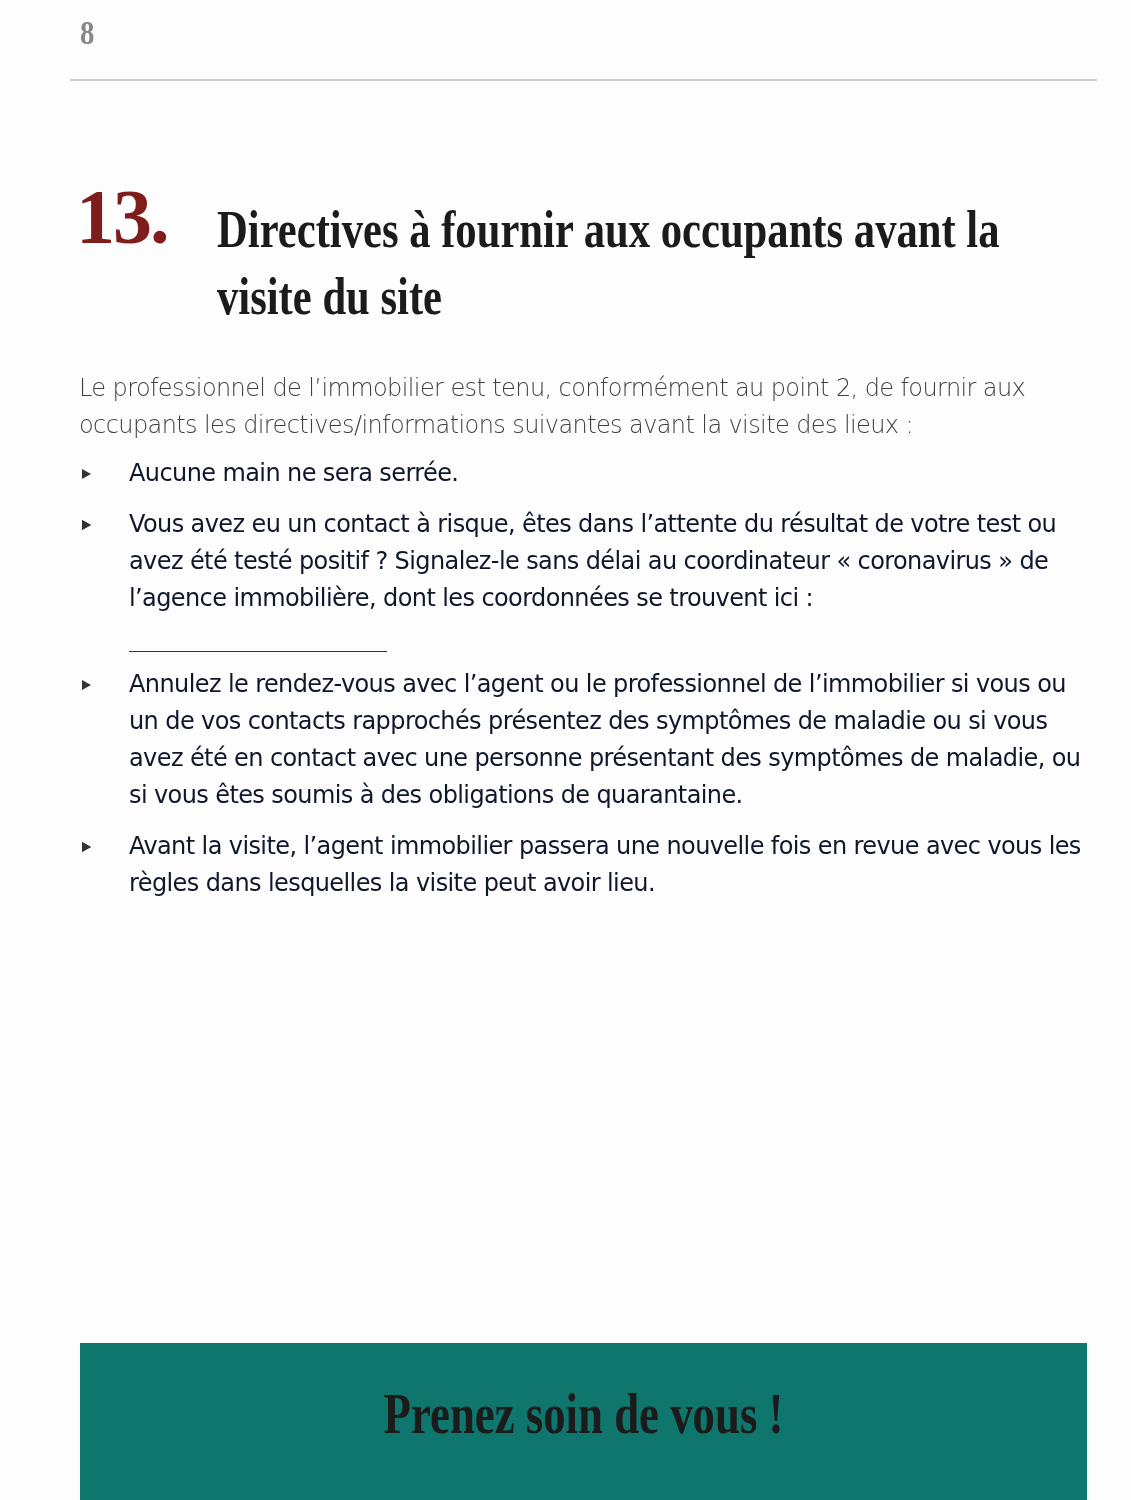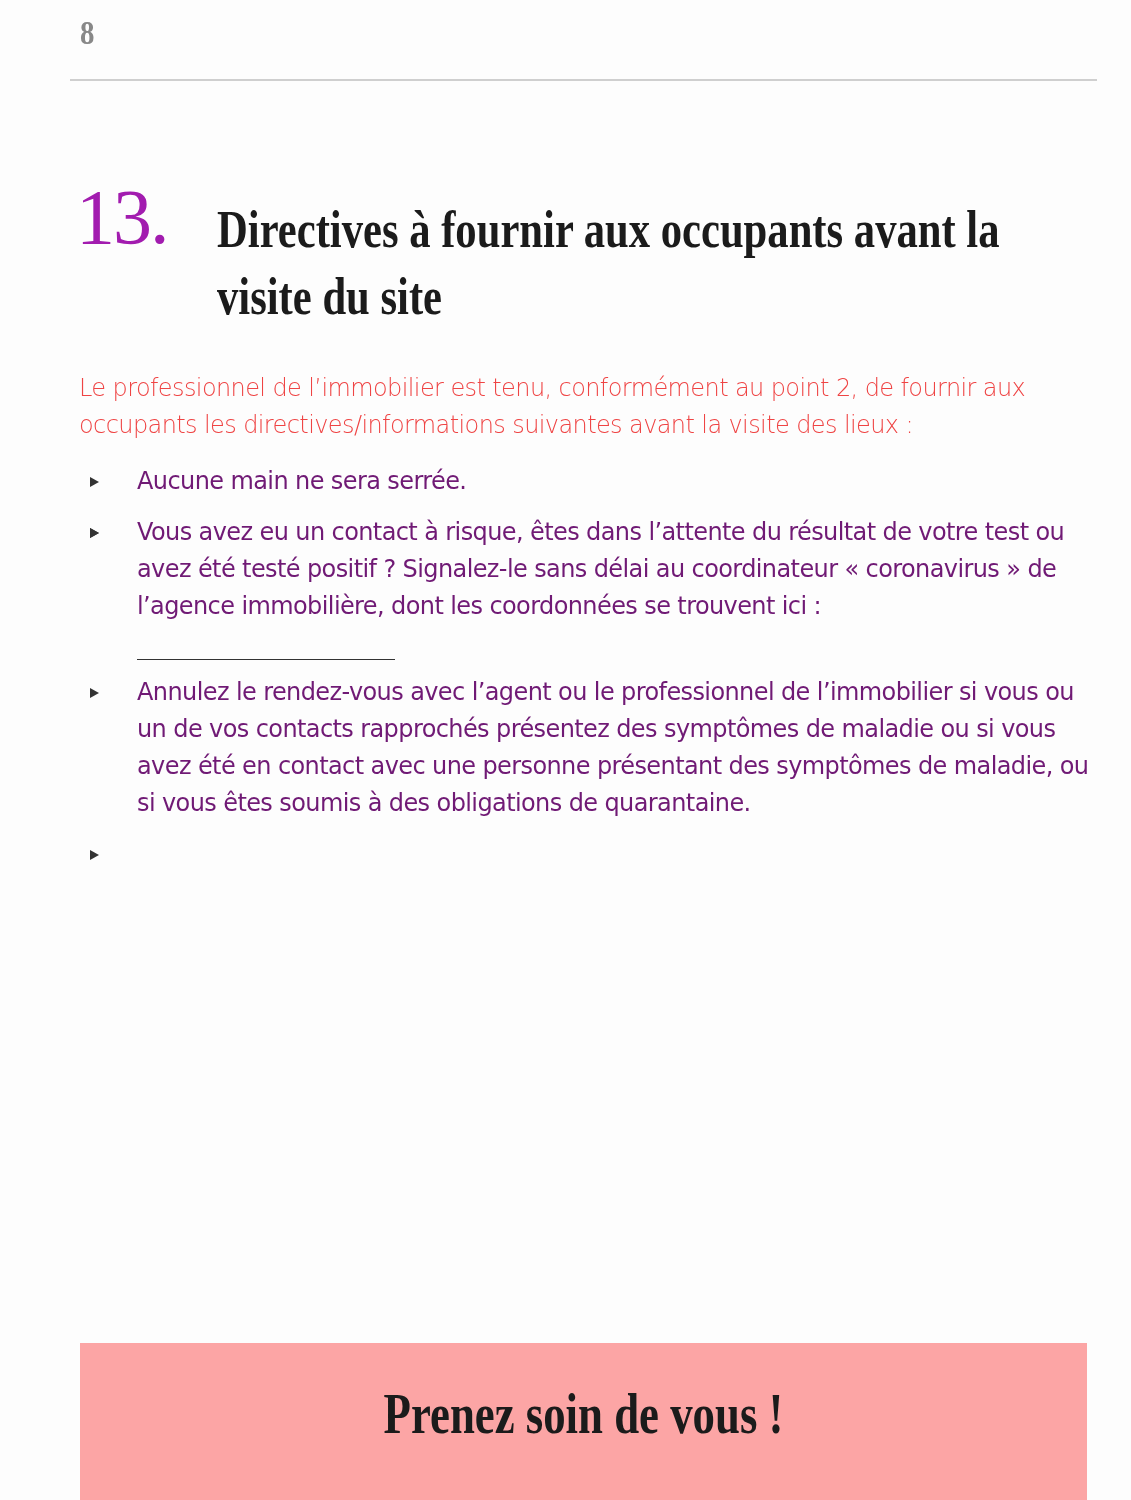--- a/index.html
+++ b/index.html
@@ -28,24 +28,24 @@
       top: 79px;
       width: 1027px;
       height: 2px;
       background: #cfcfcf;
     }
     .section-number {
       position: absolute;
       left: 76px;
       top: 178px;
       font-family: "Liberation Serif", "DejaVu Serif", serif;
-      font-weight: normal;
+      font-weight: bold;
       font-size: 78px;
       line-height: 1;
-      color: #a21caf;
+      color: #7f1d1d;
       letter-spacing: -2px;
     }
     .section-title {
       position: absolute;
       left: 217px;
       top: 196px;
       width: 900px;
       font-family: "Liberation Serif", "DejaVu Serif", serif;
       font-weight: bold;
       font-size: 52px;
@@ -56,36 +56,36 @@
       width: 1050px;
     }
     .intro {
       position: absolute;
       left: 79px;
       top: 370px;
       width: 1000px;
       font-family: "DejaVu Sans", "Liberation Sans", sans-serif;
       font-size: 24px;
       line-height: 37px;
-      color: #ef4444;
+      color: #404040;
       letter-spacing: -0.6px;
       font-weight: 300;
     }
     .bullets {
       position: absolute;
       left: 79px;
       top: 455px;
       width: 1020px;
-      margin: 8px;
+      margin: 0;
       padding: 0;
       list-style: none;
       font-family: "DejaVu Sans", "Liberation Sans", sans-serif;
       font-size: 24px;
       line-height: 37px;
-      color: #701a75;
+      color: #0f172a;
       letter-spacing: -0.6px;
     }
     .bullet {
       position: relative;
       padding-left: 50px;
       margin-bottom: 14px;
     }
     .bullet-icon {
       position: absolute;
       left: 3px;
@@ -101,21 +101,21 @@
       width: 258px;
       border-bottom: 1.5px solid #333;
       height: 34px;
     }
     .footer-box {
       position: absolute;
       left: 80px;
       top: 1343px;
       width: 1007px;
       height: 157px;
-      background: #fca5a5;
+      background: #0f766e;
     }
     .footer-text {
       position: absolute;
       left: 0;
       top: 43px;
       width: 100%;
       text-align: center;
       font-family: "Liberation Serif", "DejaVu Serif", serif;
       font-weight: bold;
       font-size: 56px;
@@ -148,17 +148,21 @@
     <span>Vous avez eu un contact à risque, êtes dans l’attente du résultat de votre test ou avez été testé positif ? Signalez-le sans délai au coordinateur « coronavirus » de l’agence immobilière, dont les coordonnées se trouvent ici :</span>
     <span class="blank-line"></span>
   </li>
   <li class="bullet">
     <span class="bullet-icon"></span>
     <span>Annulez le rendez-vous avec l’agent ou le professionnel de l’immobilier si vous ou un de vos contacts rapprochés présentez des symptômes de maladie ou si vous avez été en contact avec une personne présentant des symptômes de maladie, ou si vous êtes soumis à des obligations de quarantaine.</span>
   </li>
   <li class="bullet">
     <span class="bullet-icon"></span>
   </li>
+  <li class="bullet">
+    <span class="bullet-icon"></span>
+    <span>Avant la visite, l’agent immobilier passera une nouvelle fois en revue avec vous les règles dans lesquelles la visite peut avoir lieu.</span>
+  </li>
 </ul>
 
 <div class="footer-box">
   <div class="footer-text">Prenez soin de vous !</div>
 </div>
 
 </body></html>

